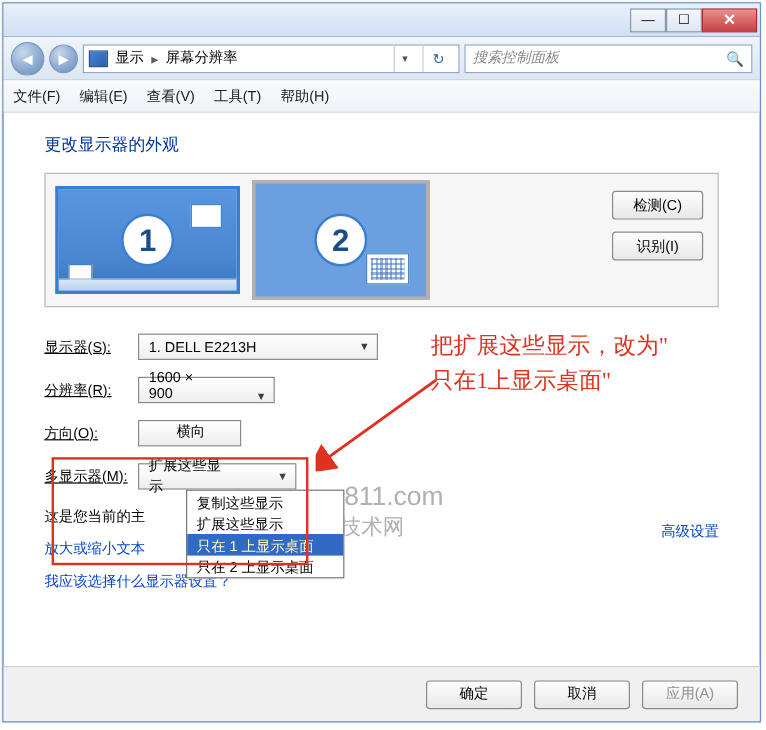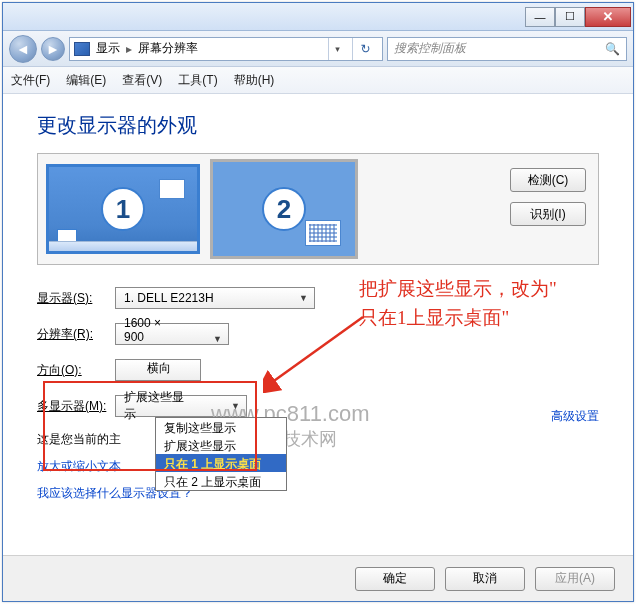--- a/index.html
+++ b/index.html
@@ -24,21 +24,21 @@
 .addr-ref { width: 26px; height: 22px; border-left: 1px solid #c0cde0; display: flex; align-items: center; justify-content: center; font-size: 12px; color: #3060a0; }
 .search-wrap { width: 240px; height: 24px; border: 1px solid #8fa8c8; background: #fff; display: flex; align-items: center; padding: 0 6px; color: #888; font-style: italic; }
 .search-wrap .mag { margin-left: auto; color: #3060a0; font-style: normal; }
 
 
 .menubar { height: 24px; background: linear-gradient(to bottom, #f8fafc, #eef2f8); border-bottom: 1px solid #d0d8e4; display: flex; align-items: center; padding: 13px 8px; gap: 16px; }
 .menu-item { color: #202020; }
 
 
 .content { padding: 18px 34px 12px 34px; position: relative; height: calc(100% - 28px - 36px - 24px - 46px); overflow: hidden; }
-.heading { color: #003399; font-size: 20px; margin-bottom: 14px; }
+.heading { color: #003399; font-size: 14px; margin-bottom: 14px; }
 
 .monitors { border: 1px solid #b8b8b8; background: #f6f6f6; height: 112px; display: flex; align-items: center; padding: 8px; gap: 10px; margin-bottom: 22px; position: relative; }
 .mon { border: 3px solid #3a7ed0; background: #5a96e0; position: relative; display: flex; align-items: center; justify-content: center; }
 .mon.m1 { width: 154px; height: 90px; background: linear-gradient(to bottom, #5a96e0 0%, #4a86d0 70%, #3a76c0 100%); }
 .mon.m2 { width: 148px; height: 100px; border-color: #b0b0b0; background: #6aa0e0; }
 .mon .num { width: 44px; height: 44px; border-radius: 50%; background: #fff; border: 2px solid #3a7ed0; display: flex; align-items: center; justify-content: center; font-size: 26px; font-weight: bold; color: #1a4e8a; }
 .mon .winicon { position: absolute; bottom: 6px; left: 8px; width: 20px; height: 16px; background: #fff; border: 1px solid #3a7ed0; }
 .mon .winicon2 { position: absolute; top: 12px; right: 12px; width: 26px; height: 20px; background: #fff; border: 1px solid #4a86d0; }
 .mon.m1 .taskbar { position: absolute; bottom: 0; left: 0; right: 0; height: 10px; background: linear-gradient(to bottom, #dae8fa, #b8d0f0); border-top: 1px solid #9fb8d8; }
 .mon.m2 .winkbd { position: absolute; bottom: 10px; right: 14px; width: 36px; height: 26px; background: #fff; border: 1px solid #4a86d0; }
@@ -51,32 +51,32 @@
 .select { height: 22px; border: 1px solid #8a8a8a; background: linear-gradient(to bottom, #fff, #eee); display: flex; align-items: center; padding: 0 6px 0 8px; position: relative; min-width: 86px; gap: 38px; }
 .select .arrow { margin-left: auto; font-size: 9px; color: #404040; padding-left: 6px; }
 .sel-monitor { width: 200px; }
 .sel-res { width: 114px; align-items: flex-end; }
 .sel-orient { width: 80px; flex-direction: column; }
 .sel-multi { width: 132px; }
 
 .multi-row { position: relative; }
 .dropdown { position: absolute; left: 118px; top: 22px; width: 132px; border: 1px solid #767676; background: #fff; z-index: 5; }
 .dd-item { padding: 2px 8px; height: 18px; line-height: 16px; }
-.dd-item.sel { background: #316ac5; color: #fde047; font-weight: bold; }
+.dd-item.sel { background: #316ac5; color: #fef9c3; }
 
 .ann-box { position: absolute; left: 40px; top: 378px; width: 214px; height: 90px; border: 2px solid #e03020; pointer-events: none; z-index: 6; }
 .ann-text { position: absolute; left: 356px; top: 272px; color: #e03020; font-size: 19px; line-height: 1.5; font-family: "SimSun", serif; z-index: 6; }
 .ann-arrow { position: absolute; left: 260px; top: 310px; z-index: 6; pointer-events: none; }
 
 .watermark { position: absolute; left: 208px; top: 398px; color: #b0b0b0; font-size: 22px; font-family: "SimHei", sans-serif; z-index: 3; pointer-events:none; }
 .watermark .sub { font-size: 18px; }
 
 .context-line { margin: 8px 0 10px 0; }
 .link { color: #0645cc; cursor: pointer; }
-.adv-link { position: absolute; right: 34px; top: 405px; }
+.adv-link { position: absolute; right: 34px; top: 432px; }
 
 
 .footer { position: absolute; bottom: 0; left: 0; right: 0; height: 46px; background: #f0f0f0; border-top: 1px solid #d0d0d0; display: flex; align-items: center; justify-content: flex-end; padding: 0 18px; gap: 10px; }
 .footer .btn { min-width: 80px; }
 .footer .btn.disabled { color: #909090; }
 </style>
 </head>
 <body>
 
 <div class="window">

